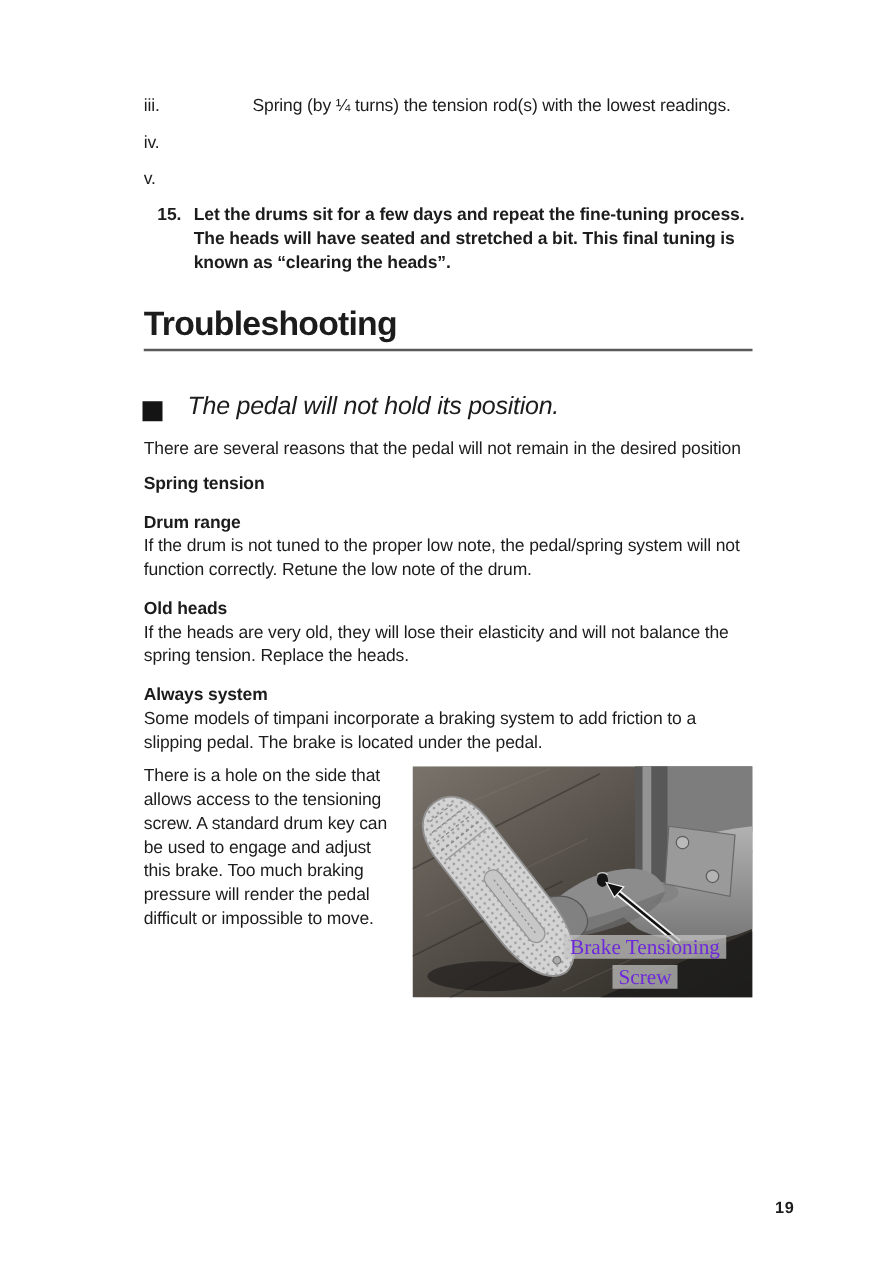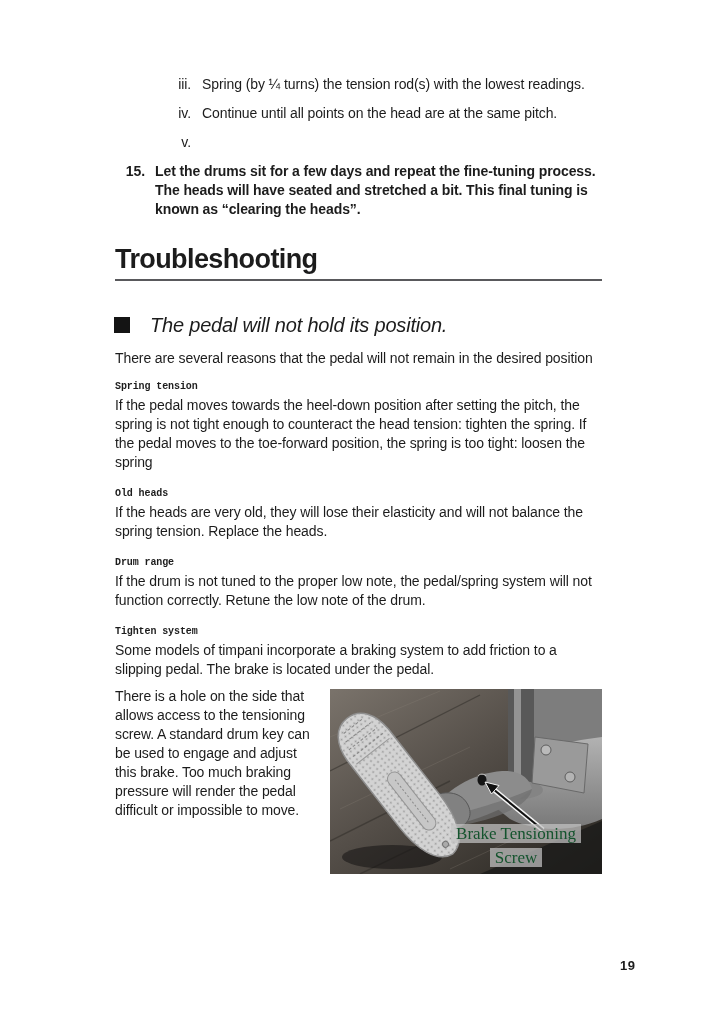--- a/index.html
+++ b/index.html
@@ -19,53 +19,53 @@
     left: 115px;
     top: 75px;
     width: 487px;
     font-size: 14px;
     line-height: 19px;
     letter-spacing: -0.1px;
   }
 
   
   .sub-item { display: flex; margin-bottom: 10px; }
-  .sub-marker { flex: none; width: 76px; text-align: right; }
+  .sub-marker { flex: none; width: 76px; }
   .sub-text { margin-left: 11px; width: 406px; }
 
   
   .final-step { display: flex; margin-top: 7px; }
   .final-marker { flex: none; width: 30px; text-align: right; font-weight: bold; }
   .final-text { margin-left: 10px; flex: 1; font-weight: bold; }
 
   
   .h1 {
     margin-top: 24px;
     font-size: 27px;
     line-height: 32px;
     font-weight: bold;
     letter-spacing: -0.6px;
   }
   .rule { border: 0; height: 2px; background: #59595c; margin-top: 4px; }
 
   
-  .issue { display: flex; align-items: center; margin-top: 32px; }
+  .issue { display: flex; align-items: flex-end; margin-top: 32px; }
   .square-bullet { flex: none; width: 16px; height: 16px; background: #141414; margin-left: -1px; }
   .issue-title {
     margin-left: 20px;
     font-size: 20px;
     line-height: 24px;
     font-style: italic;
     font-weight: normal;
     letter-spacing: -0.2px;
   }
 
   .intro { margin-top: 12px; }
 
-  .subhead { font-size: 10px; font-weight: bold; margin-top: 12px; font-family: Liberation Mono, monospace; }
+  .subhead { font-size: 14px; font-weight: bold; margin-top: 12px; }
   .subhead.first { margin-top: 9px; }
   .sec-body { margin: 0; }
 
   
   .figure-row { display: flex; justify-content: space-between; margin-top: 8px; gap: 20px; }
   .brake-para { width: 218px; }
   .photo {
     position: relative;
     flex: none;
     width: 272px;
@@ -75,21 +75,21 @@
   .photo svg { display: block; width: 272px; height: 185px; }
   .caption {
     position: absolute;
     left: 111px;
     top: 133px;
     width: 150px;
     text-align: center;
     font-family: "Liberation Serif", serif;
     font-size: 17px;
     line-height: 24px;
-    color: #14532d;
+    color: #6d28d9;
     letter-spacing: 0;
   }
   .caption span {
     background: rgba(196, 196, 196, 0.72);
     padding: 0 5px;
     -webkit-box-decoration-break: clone;
     box-decoration-break: clone;
   }
 
   .page-num {
@@ -107,21 +107,20 @@
 <div class="page">
   <div class="content">
 
     <div>
       <div class="sub-item">
         <div class="sub-marker">iii.</div>
         <div class="sub-text">Spring (by ¼ turns) the tension rod(s) with the lowest readings.</div>
       </div>
       <div class="sub-item">
         <div class="sub-marker">iv.</div>
-        <div class="sub-text">Continue until all points on the head are at the same pitch.</div>
       </div>
       <div class="sub-item">
         <div class="sub-marker">v.</div>
       </div>
     </div>
 
     <div class="final-step">
       <div class="final-marker">15.</div>
       <div class="final-text">Let the drums sit for a few days and repeat the fine-tuning process. The heads will have seated and stretched a bit. This final tuning is known as “clearing the heads”.</div>
     </div>
@@ -131,32 +130,31 @@
 
     <div class="issue">
       <div class="square-bullet"></div>
       <h2 class="issue-title">The pedal will not hold its position.</h2>
     </div>
 
     <p class="intro">There are several reasons that the pedal will not remain in the desired position</p>
 
     <section>
       <h3 class="subhead first">Spring tension</h3>
-      <p class="sec-body">If the pedal moves towards the heel-down position after setting the pitch, the spring is not tight enough to counteract the head tension: tighten the spring. If the pedal moves to the toe-forward position, the spring is too tight: loosen the spring</p>
+    </section>
+    <section>
+      <h3 class="subhead">Drum range</h3>
+      <p class="sec-body">If the drum is not tuned to the proper low note, the pedal/spring system will not function correctly. Retune the low note of the drum.</p>
     </section>
     <section>
       <h3 class="subhead">Old heads</h3>
       <p class="sec-body">If the heads are very old, they will lose their elasticity and will not balance the spring tension. Replace the heads.</p>
     </section>
     <section>
-      <h3 class="subhead">Drum range</h3>
-      <p class="sec-body">If the drum is not tuned to the proper low note, the pedal/spring system will not function correctly. Retune the low note of the drum.</p>
-    </section>
-    <section>
-      <h3 class="subhead">Tighten system</h3>
+      <h3 class="subhead">Always system</h3>
       <p class="sec-body">Some models of timpani incorporate a braking system to add friction to a slipping pedal. The brake is located under the pedal.</p>
     </section>
 
     <div class="figure-row">
       <p class="brake-para">There is a hole on the side that allows access to the tensioning screw. A standard drum key can be used to engage and adjust this brake. Too much braking pressure will render the pedal difficult or impossible to move.</p>
 
       <figure class="photo">
         <svg viewBox="0 0 272 185" aria-hidden="true">
           <defs>
             <linearGradient id="floorGrad" x1="0" y1="0" x2="1" y2="1">

